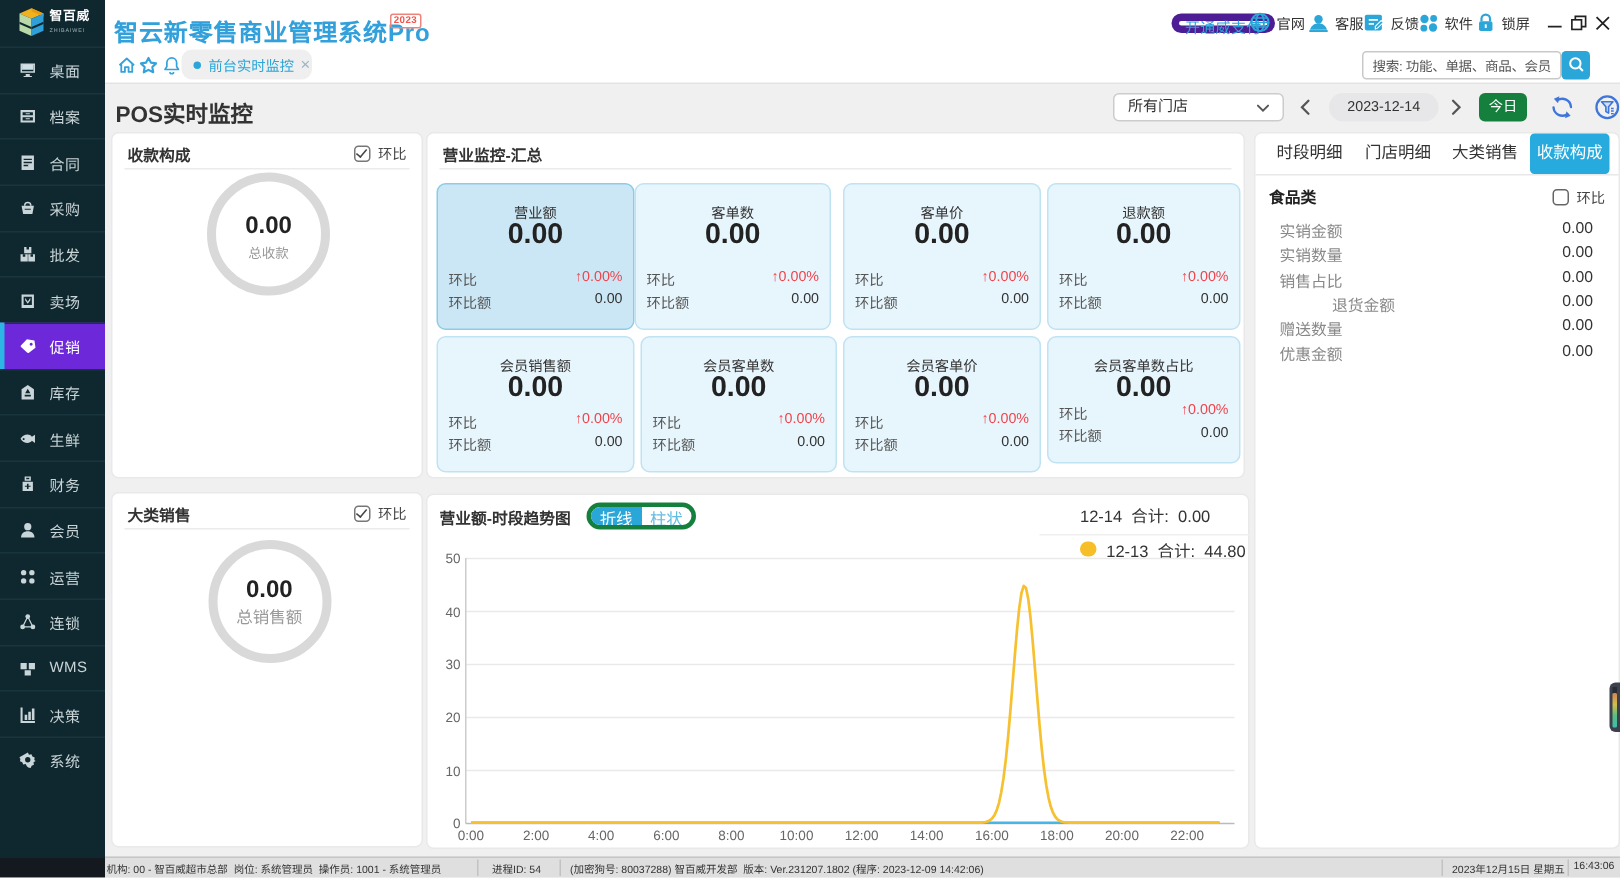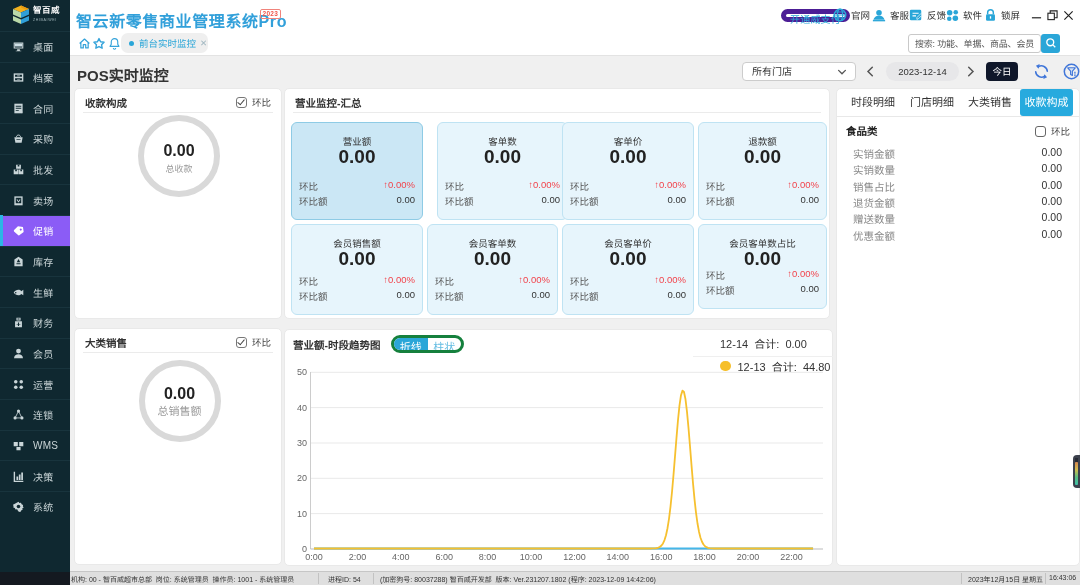--- a/index.html
+++ b/index.html
@@ -8,21 +8,21 @@
 body{font-family:"Liberation Sans",sans-serif;background:#f0f0f0;position:relative;}
 .abs{position:absolute;}
 
 #sidebar{left:0;top:0;width:70px;height:585px;background:#0f2830;z-index:5;}
 #sidebar::after{content:"";position:absolute;left:0;bottom:0;width:70px;height:13px;background:#141920;}
 #logo{position:absolute;left:0;top:0;width:70px;height:31px;}
 .menu{position:absolute;left:0;top:31px;width:70px;}
 .mi{position:relative;height:30.68px;display:flex;align-items:center;border-top:1px solid #18343d;}
 .mi svg{position:absolute;left:13px;width:11px;height:11px;}
 .mi span{position:absolute;left:33px;font-size:10px;color:#c9d4d6;letter-spacing:0.3px;}
-.mi.act{background:#8b5cf6;}
+.mi.act{background:#6d28d9;}
 .mi.act::before{content:"";position:absolute;left:0;top:-1px;bottom:0;width:3px;background:#2cb5e5;}
 .mi.act span{color:#fff;}
 
 #topbar{left:70px;top:0;width:1010px;height:30px;background:#fff;}
 #apptitle{position:absolute;left:6px;top:8px;font-size:16px;font-weight:bold;color:#32a0da;letter-spacing:0.6px;}
 #badge{position:absolute;left:190px;top:8.5px;font-size:6.5px;font-weight:bold;color:#f0564b;border:1px solid #f0837b;border-radius:2px;padding:0px 1.5px;line-height:8px;letter-spacing:0.3px;}
 .tr-item{position:absolute;top:0;height:30px;display:flex;align-items:center;gap:4px;font-size:9.5px;color:#333;}
 #pay{position:absolute;left:711px;top:9px;height:13px;line-height:11px;border:5px solid #4c1d95;color:#2aa6d8;border-radius:7px;font-size:10px;padding:0 4px;letter-spacing:0.2px;}
 .winbtn{position:absolute;top:0;height:30px;width:18px;color:#222;display:flex;align-items:center;justify-content:center;}
 
@@ -33,21 +33,21 @@
 #tab1 .tx{font-size:9.5px;color:#2aa6d8;margin-left:5px;white-space:nowrap;}
 #tab1 .x{font-size:8.5px;color:#9fb6c0;margin-left:4px;}
 #search{position:absolute;left:838px;top:3.5px;width:133px;height:19px;border:1px solid #c9c9c9;border-radius:3px;background:#fff;display:flex;align-items:center;}
 #search .ph{font-size:9px;color:#555;padding-left:6px;white-space:nowrap;letter-spacing:-0.2px;}
 #sbtn{position:absolute;left:971px;top:3.5px;width:19px;height:19px;background:#2aa6d8;border-radius:3px;display:flex;align-items:center;justify-content:center;}
 
 #pagetitle{left:77px;top:63.5px;font-size:15px;font-weight:bold;color:#333;}
 #selshop{left:742px;top:62px;width:114px;height:19px;background:#fff;border:1px solid #ccc;border-radius:4px;font-size:10px;color:#333;line-height:17px;padding-left:9px;}
 #selshop .chev{position:absolute;right:8px;top:6px;width:10px;height:7px;}
 #datepill{left:886px;top:62px;width:73px;height:19px;background:#e7e7e9;border-radius:10px;font-size:9.5px;color:#333;text-align:center;line-height:19px;}
-#todaybtn{left:986px;top:62px;width:32px;height:19px;background:#0f172a;border-radius:4px;color:#fff;font-size:9.5px;text-align:center;line-height:19px;}
+#todaybtn{left:986px;top:62px;width:32px;height:19px;background:#15803d;border-radius:4px;color:#fff;font-size:9.5px;text-align:center;line-height:19px;}
 
 .panel{position:absolute;background:#fff;border-radius:5px;border:1px solid #e9e9e9;}
 .phead{position:absolute;left:8px;right:8px;top:0;height:24px;border-bottom:1px solid #ebebeb;}
 .phead .t{position:absolute;left:2px;top:6px;font-size:10.5px;font-weight:bold;color:#333;}
 .hb{position:absolute;right:2px;top:6px;display:flex;align-items:center;gap:5px;}
 .hb .lb{font-size:9.5px;color:#444;}
 .ckr{width:11px;height:11px;border:1.3px solid #777;border-radius:3px;position:relative;}
 .ckr.chk::after{content:"";position:absolute;left:2.2px;top:0.5px;width:3.4px;height:6px;border:solid #444;border-width:0 1.4px 1.4px 0;transform:rotate(40deg);}
 .cks{width:11px;height:11px;border:1.3px solid #666;border-radius:3px;}
 .donut{position:absolute;border-radius:50%;border:6px solid #d9d9d9;}
@@ -366,21 +366,21 @@
       <div class="cv">0.00</div>
 <div class="r1">
         <span>环比</span>
         <span class="red">↑0.00%</span>
       </div>
 <div class="r2">
         <span>环比额</span>
         <span class="dk">0.00</span>
       </div>
 </div>
-<div class="card" style="left:152px;top:33px;width:131px;height:98px;">
+<div class="card" style="left:138px;top:33px;width:131px;height:98px;">
 <div class="ct">客单数</div>
       <div class="cv">0.00</div>
 <div class="r1">
         <span>环比</span>
         <span class="red">↑0.00%</span>
       </div>
 <div class="r2">
         <span>环比额</span>
         <span class="dk">0.00</span>
       </div>
@@ -466,21 +466,21 @@
 <div id="rtabact">收款构成</div>
 <div class="rline"></div>
 <div id="rfood">食品类</div>
 <div class="hb" style="right:9px;top:35px;">
       <div class="cks"></div>
       <div class="lb">环比</div>
     </div>
 <div class="rrow" style="top:57px;"><span class="a">实销金额</span><span class="b">0.00</span></div>
 <div class="rrow" style="top:73px;"><span class="a">实销数量</span><span class="b">0.00</span></div>
 <div class="rrow" style="top:90px;"><span class="a">销售占比</span><span class="b">0.00</span></div>
-<div class="rrow" style="top:106px;"><span class="a">退货金额</span><span class="b">0.00</span></div>
+<div class="rrow" style="top:106px;margin-left:35px;"><span class="a">退货金额</span><span class="b">0.00</span></div>
 <div class="rrow" style="top:122px;"><span class="a">赠送数量</span><span class="b">0.00</span></div>
 <div class="rrow" style="top:139px;"><span class="a">优惠金额</span><span class="b">0.00</span></div>
 </div>
 
 <div class="panel" style="left:74px;top:328px;width:208px;height:237px;">
 <div class="phead">
       <div class="t">大类销售</div>
       <div class="hb">
         <div class="ckr chk"></div>
         <div class="lb">环比</div>

